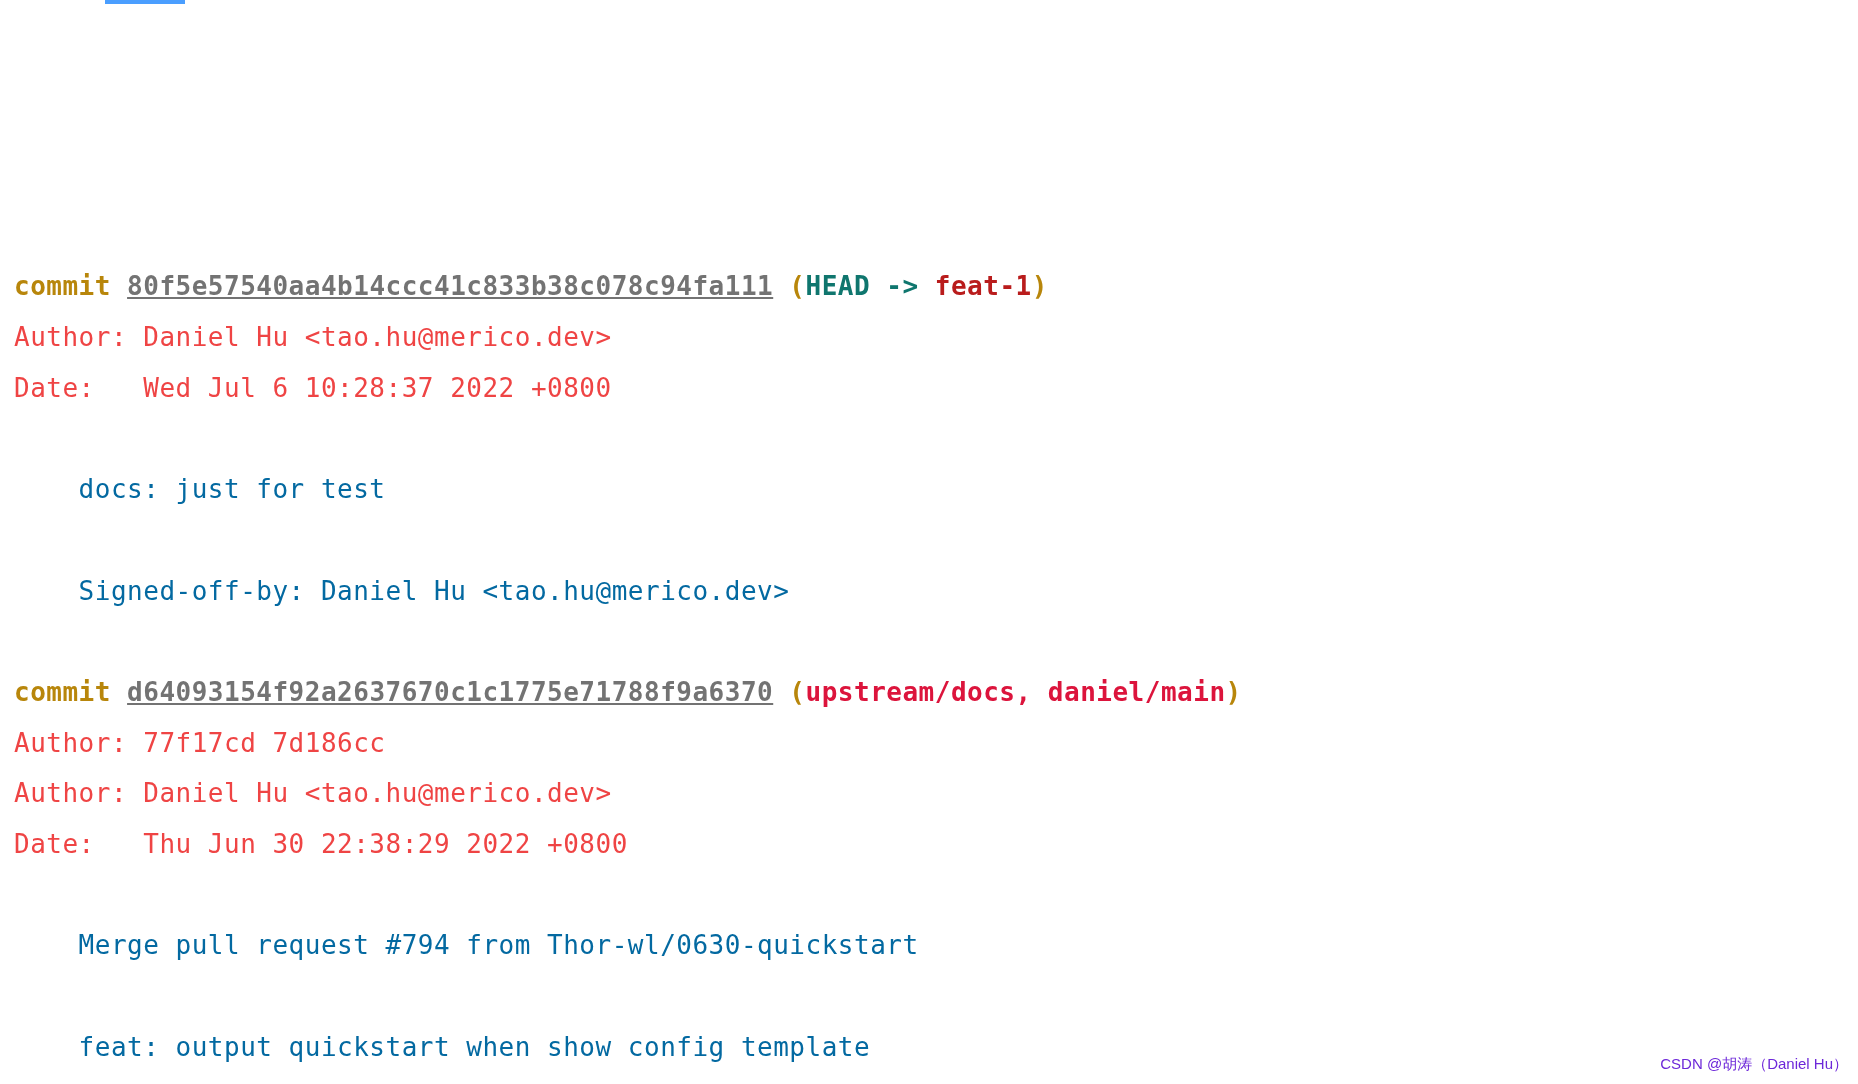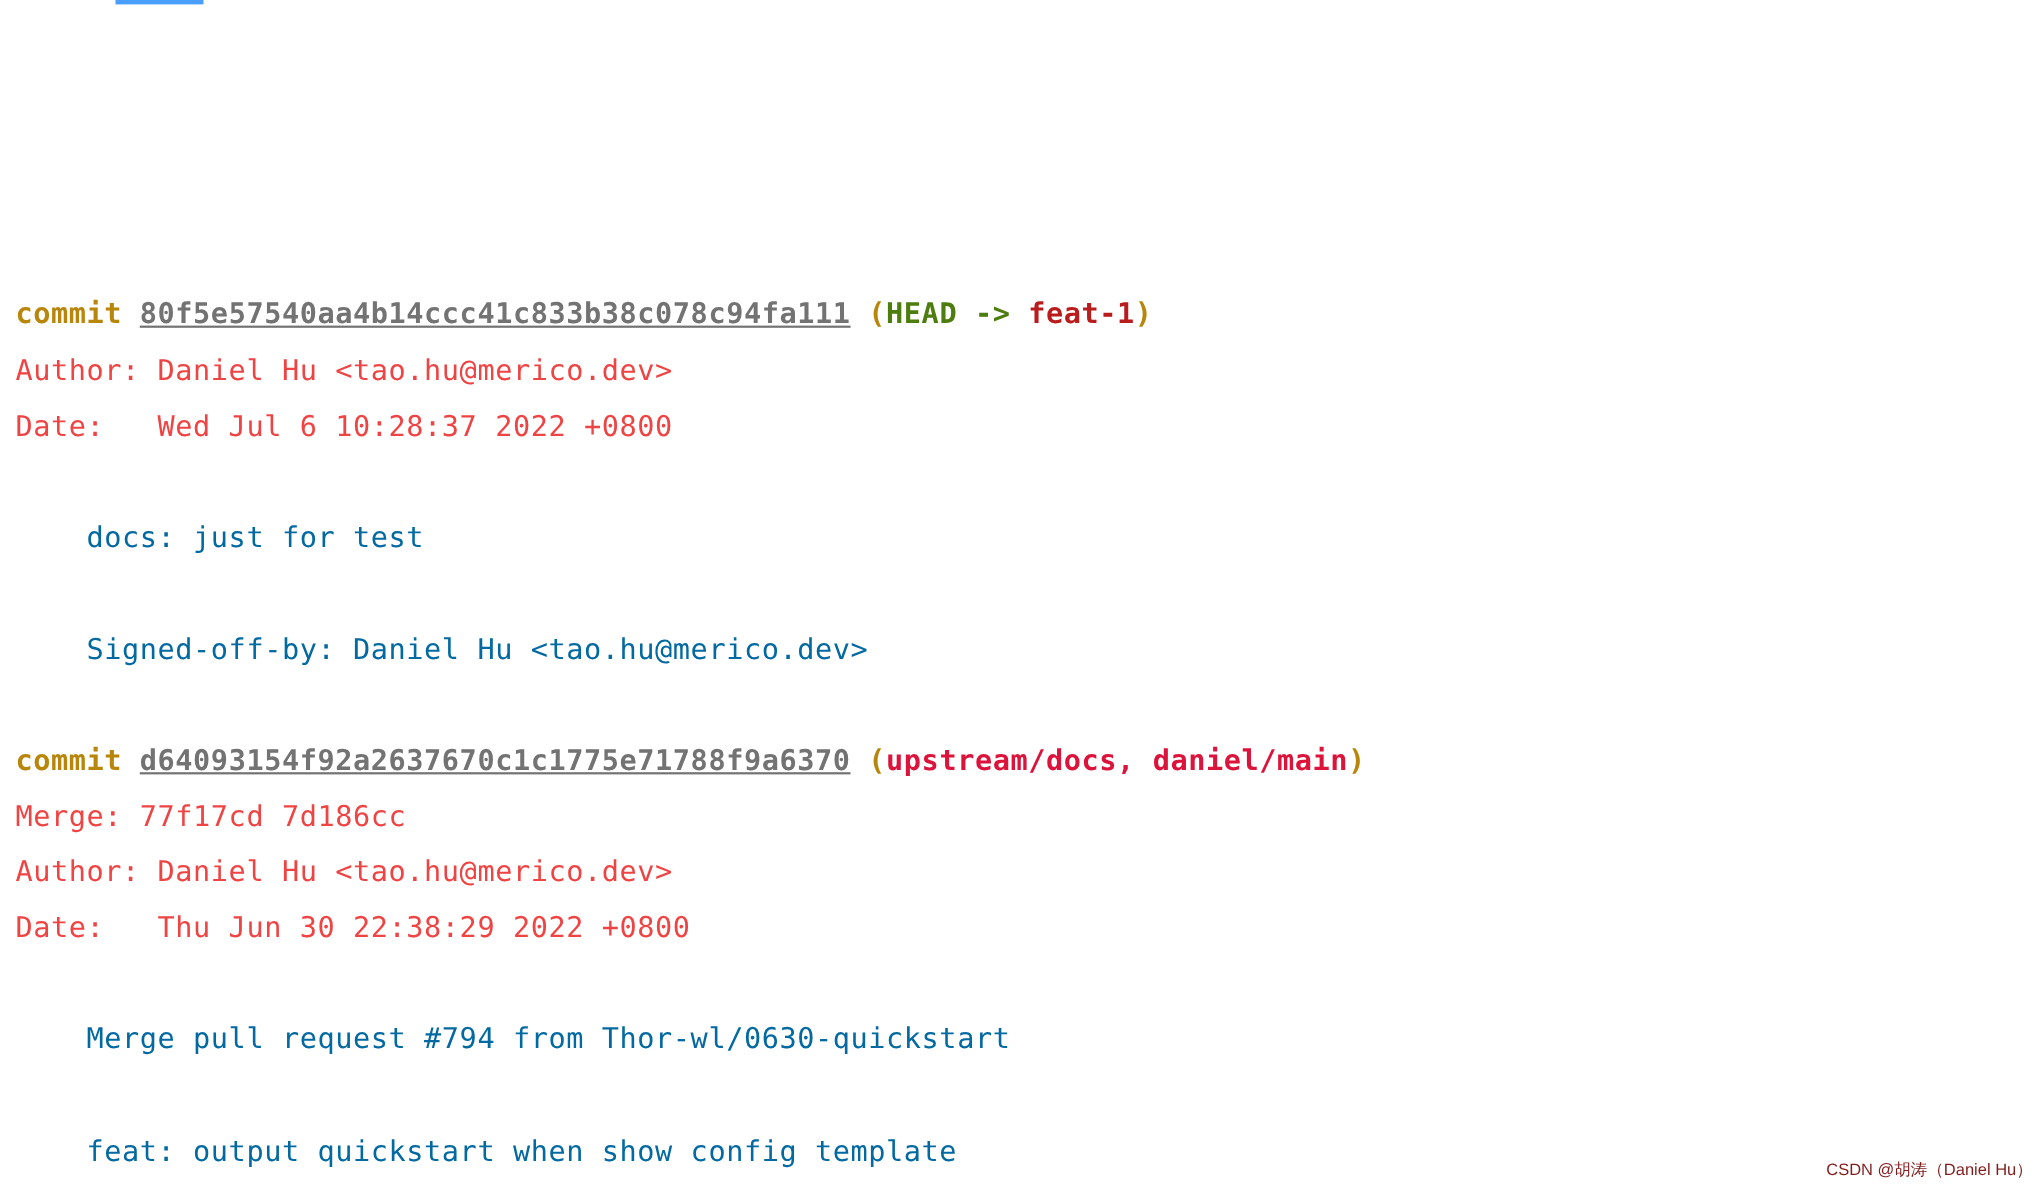--- a/index.html
+++ b/index.html
@@ -34,21 +34,21 @@
     .commit-hash {
       color: #737373;
       font-weight: 600;
       text-decoration: underline;
     }
     .paren {
       color: #b8860b;
       font-weight: 600;
     }
     .head-ref {
-      color: #4d7c0f;
+      color: #0f766e;
       font-weight: 700;
     }
     .branch-ref {
       color: #b91c1c;
       font-weight: 700;
     }
     .remote-ref {
       color: #dc143c;
       font-weight: 700;
     }
@@ -57,41 +57,41 @@
     }
     .body-line {
       color: #0369a1;
     }
     .watermark {
       position: fixed;
       bottom: 6px;
       right: 10px;
       font-family: -apple-system, BlinkMacSystemFont, sans-serif;
       font-size: 15px;
-      color: #7f1d1d;
+      color: #6d28d9;
       letter-spacing: 0;
       white-space: nowrap;
     }
   </style>
 </head>
 <body>
 
 
 
 <div class="top-tab-indicator"></div>
 <div><span class="commit-keyword">commit</span> <span class="commit-hash">80f5e57540aa4b14ccc41c833b38c078c94fa111</span><span class="paren"> (</span><span class="head-ref">HEAD -&gt; </span><span class="branch-ref">feat-1</span><span class="paren">)</span>
 <span class="meta-line">Author: Daniel Hu &lt;tao.hu@merico.dev&gt;</span>
 <span class="meta-line">Date:   Wed Jul 6 10:28:37 2022 +0800</span>
 
 <span class="body-line">    docs: just for test</span>
 <span class="body-line">    </span>
 <span class="body-line">    Signed-off-by: Daniel Hu &lt;tao.hu@merico.dev&gt;</span>
 
 <span class="commit-keyword">commit</span> <span class="commit-hash">d64093154f92a2637670c1c1775e71788f9a6370</span><span class="paren"> (</span><span class="remote-ref">upstream/docs</span><span class="remote-ref">, </span><span class="remote-ref">daniel/main</span><span class="paren">)</span>
-<span class="meta-line">Merge: 77f17cd 7d186cc</span>
+<span class="meta-line">Author: 77f17cd 7d186cc</span>
 <span class="meta-line">Author: Daniel Hu &lt;tao.hu@merico.dev&gt;</span>
 <span class="meta-line">Date:   Thu Jun 30 22:38:29 2022 +0800</span>
 
 <span class="body-line">    Merge pull request #794 from Thor-wl/0630-quickstart</span>
 <span class="body-line">    </span>
 <span class="body-line">    feat: output quickstart when show config template</span></div>
 
 <div class="watermark">CSDN @胡涛（Daniel Hu）</div>
 
 

